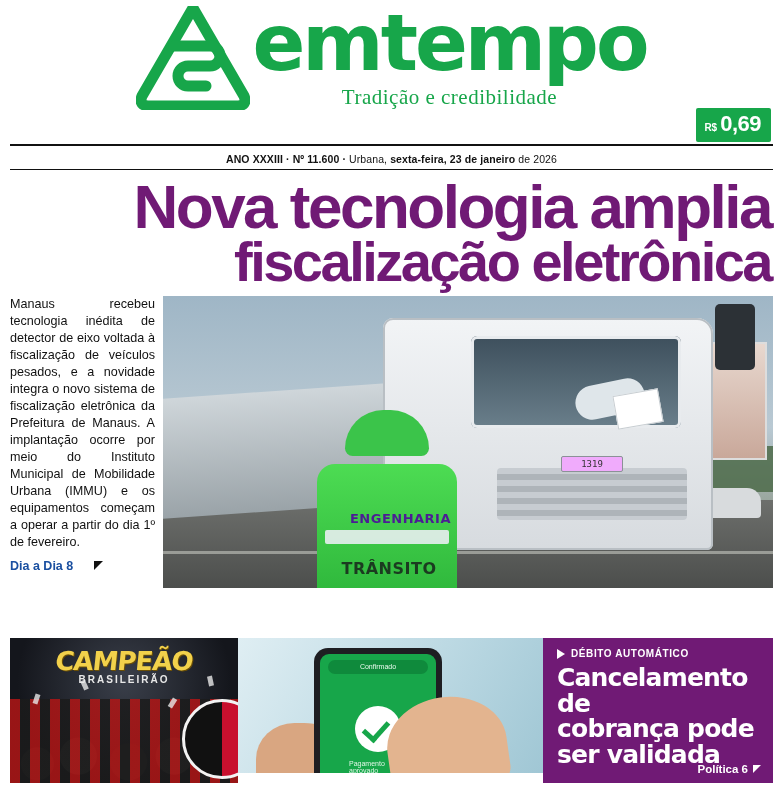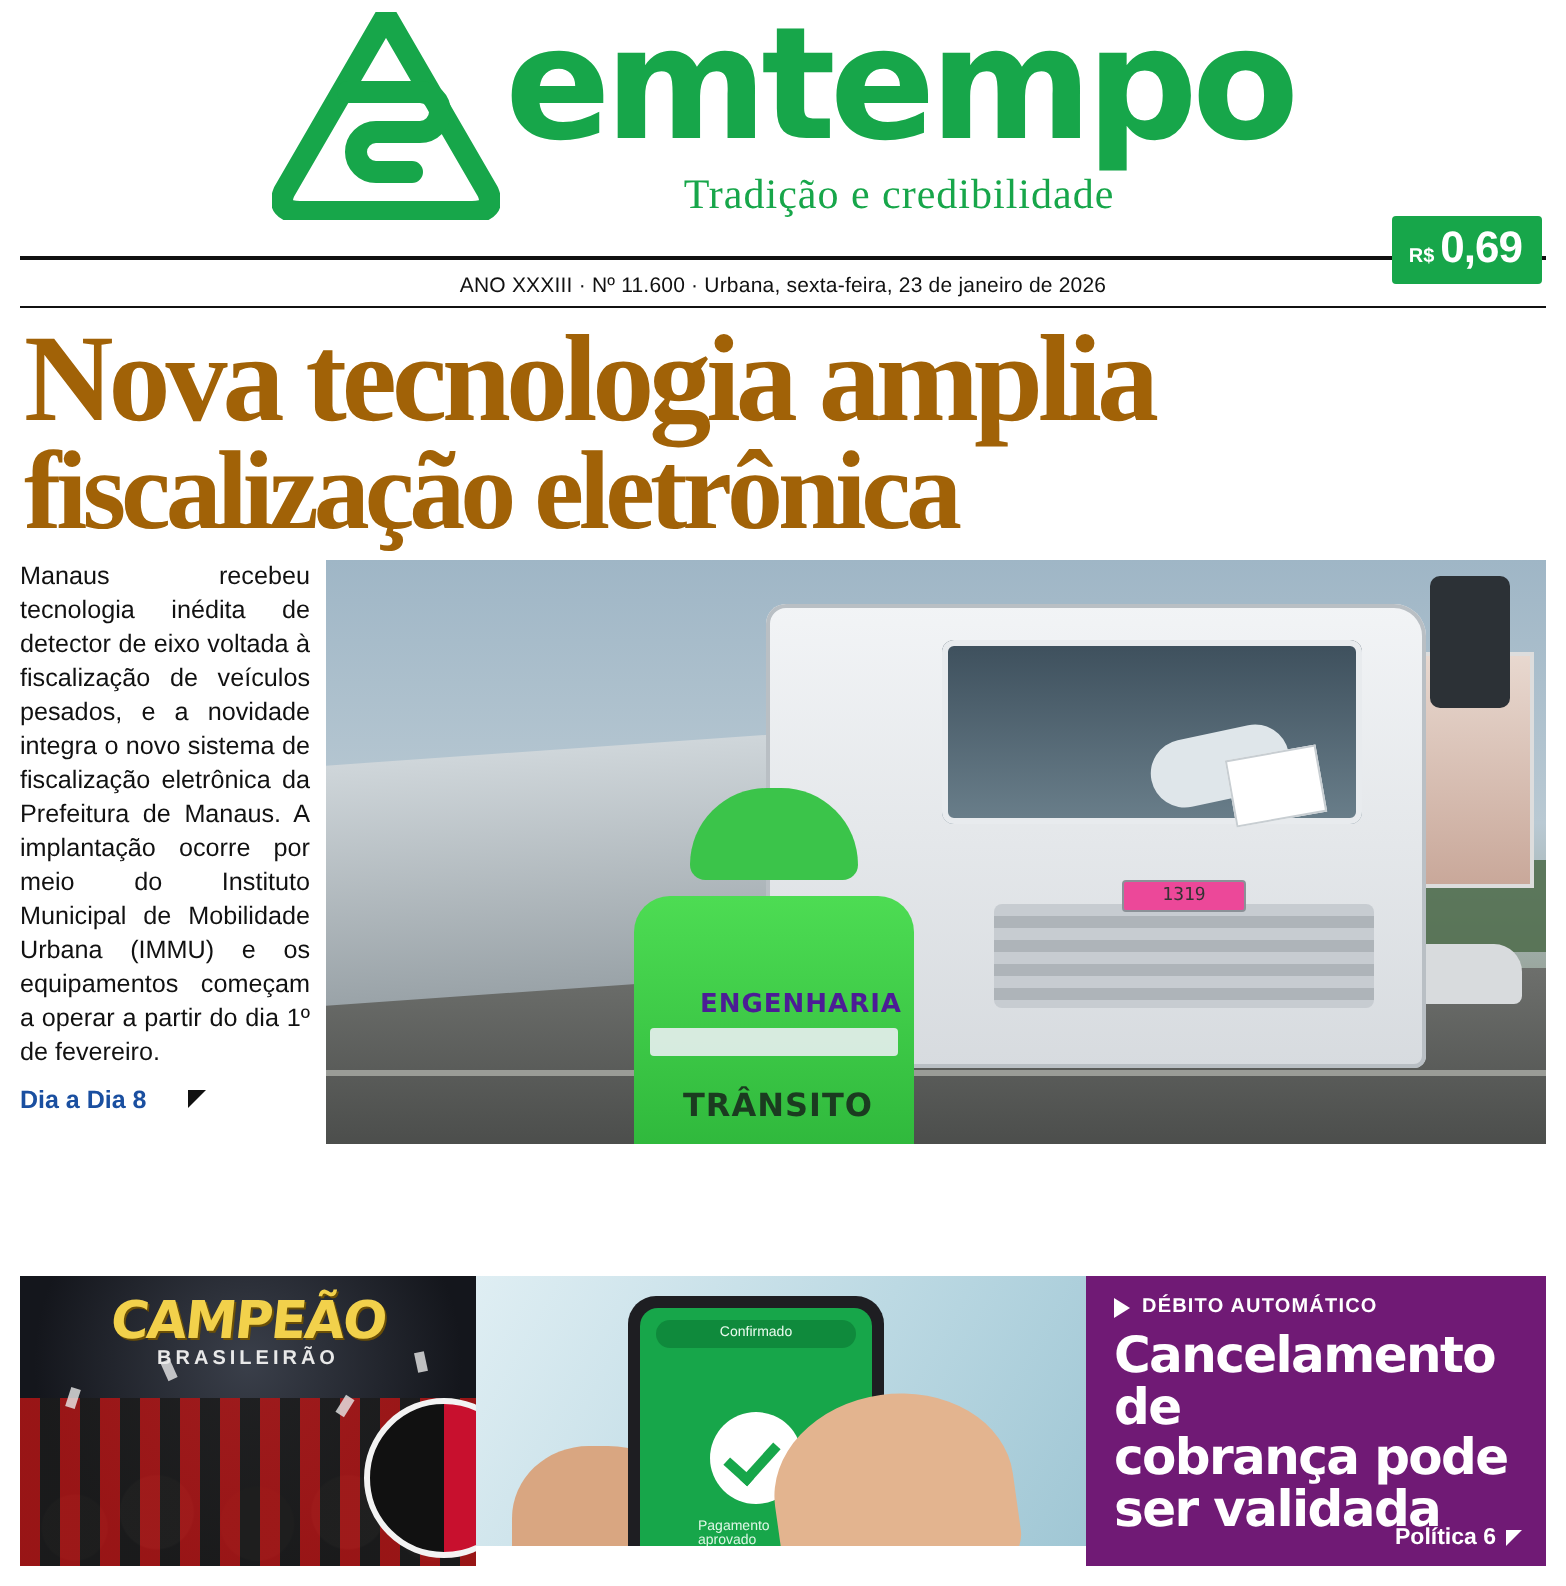--- a/index.html
+++ b/index.html
@@ -7,21 +7,21 @@
     width: 783px; height: 793px;
     background: #ffffff;
     font-family: "Liberation Sans", sans-serif;
     overflow: hidden;
   }
   .page { position: relative; width: 783px; height: 793px; background:#fff; }
 
   
   .masthead {
     position: relative;
-    height: 128px;
+    height: 144px;
     display: flex;
     align-items: flex-start;
     justify-content: center;
     padding-top: 6px;
   }
   .logo-wrap { display: flex; align-items: center; gap: 6px; }
   .logo-mark { width: 114px; height: 104px; flex: 0 0 auto; }
   .logo-text-block { display: flex; flex-direction: column; align-items: center; margin-left: -4px;}
   .logo-word {
     font-size: 78px;
@@ -55,31 +55,32 @@
   .price-val { font-size: 22px; font-weight: bold; letter-spacing: -0.5px; }
 
   .rule-top { height: 2px; background: #111; margin: 0 10px; }
   .dateline {
     text-align: center;
     font-size: 10.5px;
     color: #111;
     padding: 7px 0 4px;
     letter-spacing: 0.1px;
   }
-  .dateline b { font-weight: normal; text-align: center; }
+  .dateline b { font-weight: bold; text-align: center; }
   .rule-thin { height: 1px; background: #111; margin: 0 10px 2px; }
 
   
   .headline {
     padding: 6px 12px 0;
-    font-family: Liberation Serif, serif;
+    font-family: Liberation Sans, sans-serif;
     font-weight: bold;
-    color: #a16207;
+    color: #701a75;
     letter-spacing: -2.5px;
     line-height: 0.93;
+    text-align: right;
   }
   .headline .l1 { display:block; font-size: 62px; }
   .headline .l2 { display:block; font-size: 56px; }
 
   
   .lead-row {
     display: flex;
     margin-top: 8px;
     padding: 0 10px;
     gap: 8px;
@@ -191,21 +192,21 @@
     border-radius: 6px;
     box-shadow: inset 0 0 0 3px #e8ebee;
   }
   .truck-grille {
     position:absolute; right:86px; top:172px; width:190px; height:52px;
     background: repeating-linear-gradient(#c7ccd1 0 6px, #aeb4b9 6px 12px);
     border-radius: 4px;
   }
   .truck-plate {
     position:absolute; right:150px; top:160px; width:62px; height:16px;
-    background:#ec4899; border:1px solid #8b9197; border-radius:2px;
+    background:#f0abfc; border:1px solid #8b9197; border-radius:2px;
     font-size:9px; color:#333; text-align:center; line-height:15px; font-family:"DejaVu Sans Mono", monospace;
   }
   .truck-mirror {
     position:absolute; right:18px; top:8px; width:40px; height:66px;
     background:#2c3136; border-radius:5px;
   }
   .flatbed {
     position:absolute; left:-10px; top:92px; width:330px; height:120px;
     background: linear-gradient(#cfd6da, #9aa3a8);
     transform: skewY(-4deg);

